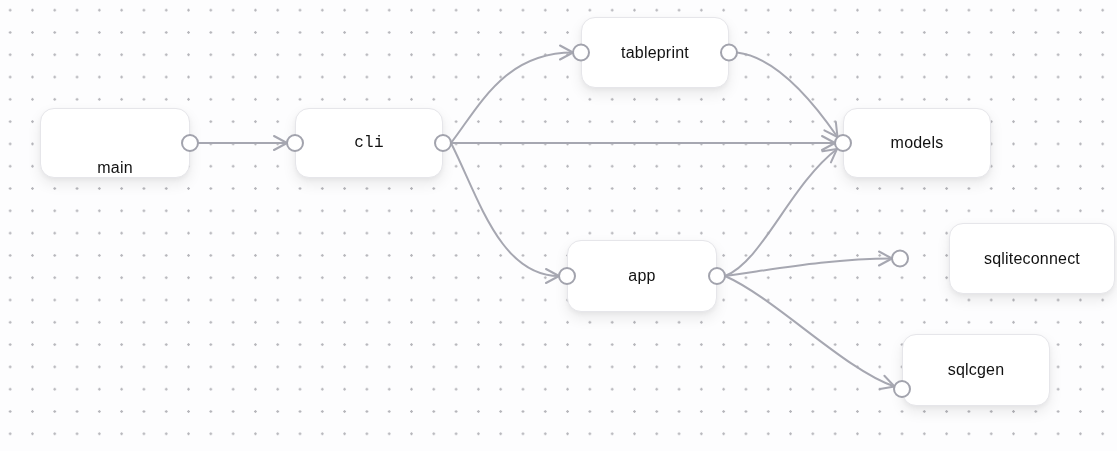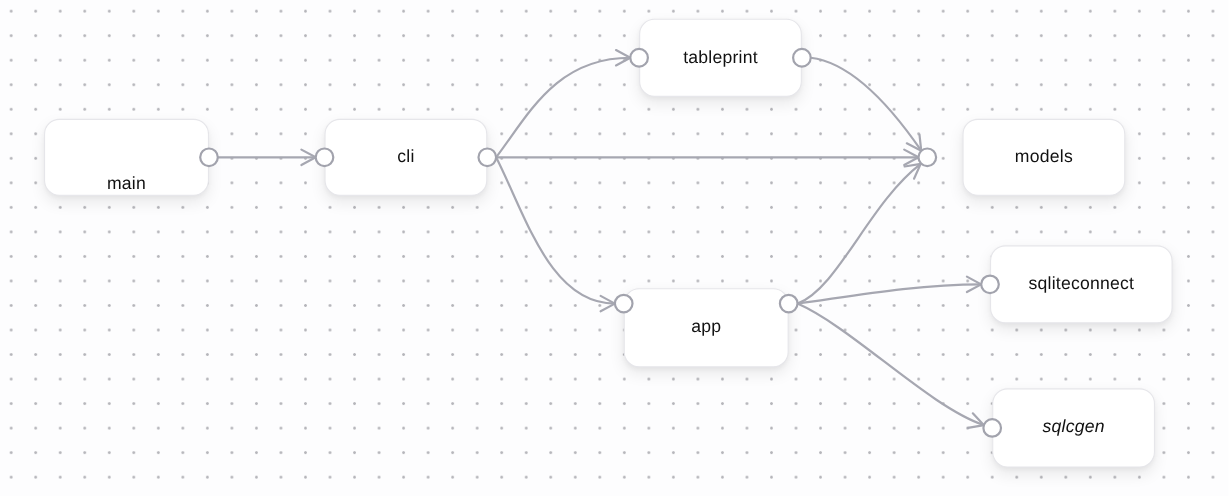--- a/index.html
+++ b/index.html
@@ -34,36 +34,36 @@
   .handle{fill:var(--node_bg,#fff);stroke:var(--handle_stroke,#a2a3ad);stroke-width:2px;}
 </style>
 </head>
 <body>
 
 <div id="viewport">
   <div id="nodes">
       <div class="node" style="left: 40px; top: 108px; width: 150px; height: 70px; align-items: flex-end;">
         <span class="node-label">main</span>
       </div>
-      <div class="node" style="left: 295px; top: 108px; width: 148px; height: 70px;">
+      <div class="node" style="left: 295px; top: 108px; width: 148px; height: 70px; font-family: Liberation Mono, monospace;">
         <span class="node-label">cli</span>
       </div>
       <div class="node" style="left: 581px; top: 17px; width: 148px; height: 71px;">
         <span class="node-label">tableprint</span>
       </div>
-      <div class="node" style="left: 875px; top: 108px; width: 148px; height: 70px;">
+      <div class="node" style="left: 843px; top: 108px; width: 148px; height: 70px;">
         <span class="node-label">models</span>
       </div>
-      <div class="node" style="left: 567px; top: 240px; width: 150px; height: 72px; margin-top: 22px;">
+      <div class="node" style="left: 567px; top: 240px; width: 150px; height: 72px;">
         <span class="node-label">app</span>
       </div>
-      <div class="node" style="left: 900px; top: 223px; width: 166px; height: 71px; justify-content: center;">
+      <div class="node" style="left: 949px; top: 223px; width: 166px; height: 71px; justify-content: center;">
         <span class="node-label">sqliteconnect</span>
       </div>
-      <div class="node" style="left: 902px; top: 353px; width: 148px; height: 72px; font-style: italic;">
+      <div class="node" style="left: 902px; top: 334px; width: 148px; height: 72px;">
         <span class="node-label">sqlcgen</span>
       </div>
     </div>
   <svg id="overlay" width="1117" height="451">
     <defs>
       <marker id="arrow" markerUnits="userSpaceOnUse" markerWidth="18" markerHeight="20" refX="15" refY="10" orient="auto">
         <path d="M2,3 L15,10 L2,17" fill="none" stroke-width="2" stroke-linecap="round" stroke-linejoin="round" style="stroke:var(--edge,#a6a7b1)"></path>
       </marker>
     </defs>
     <g id="edges">

